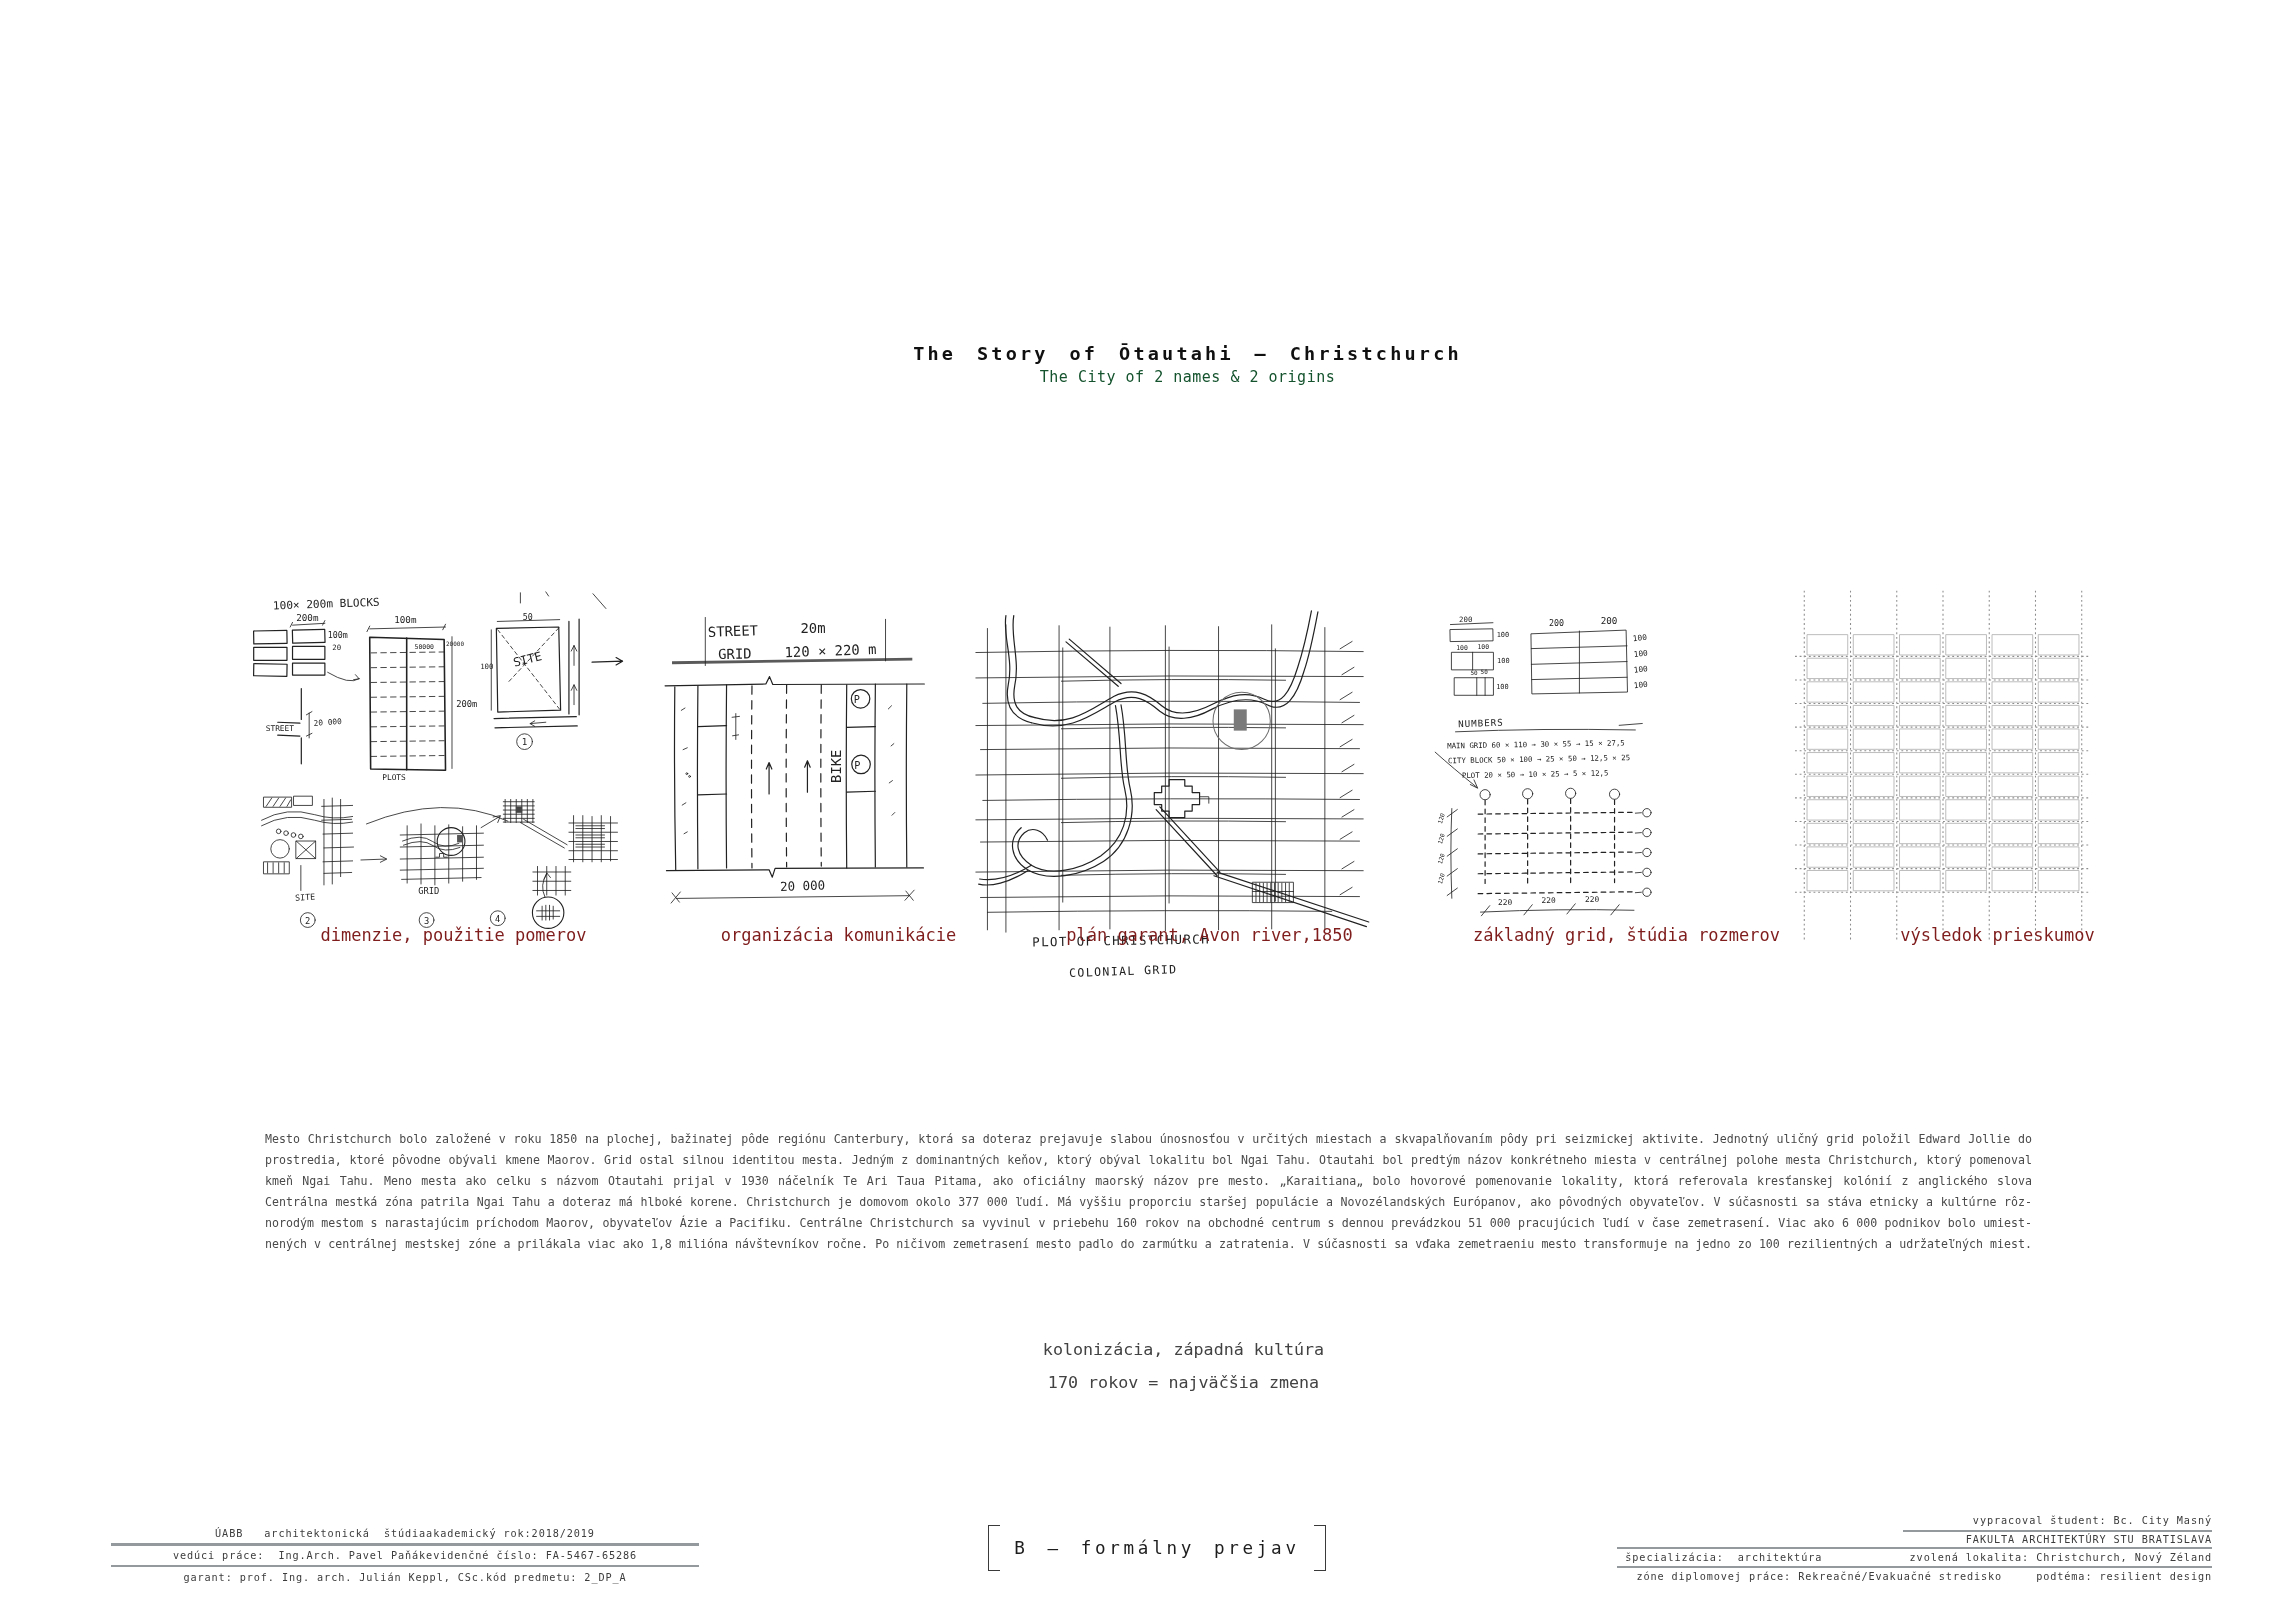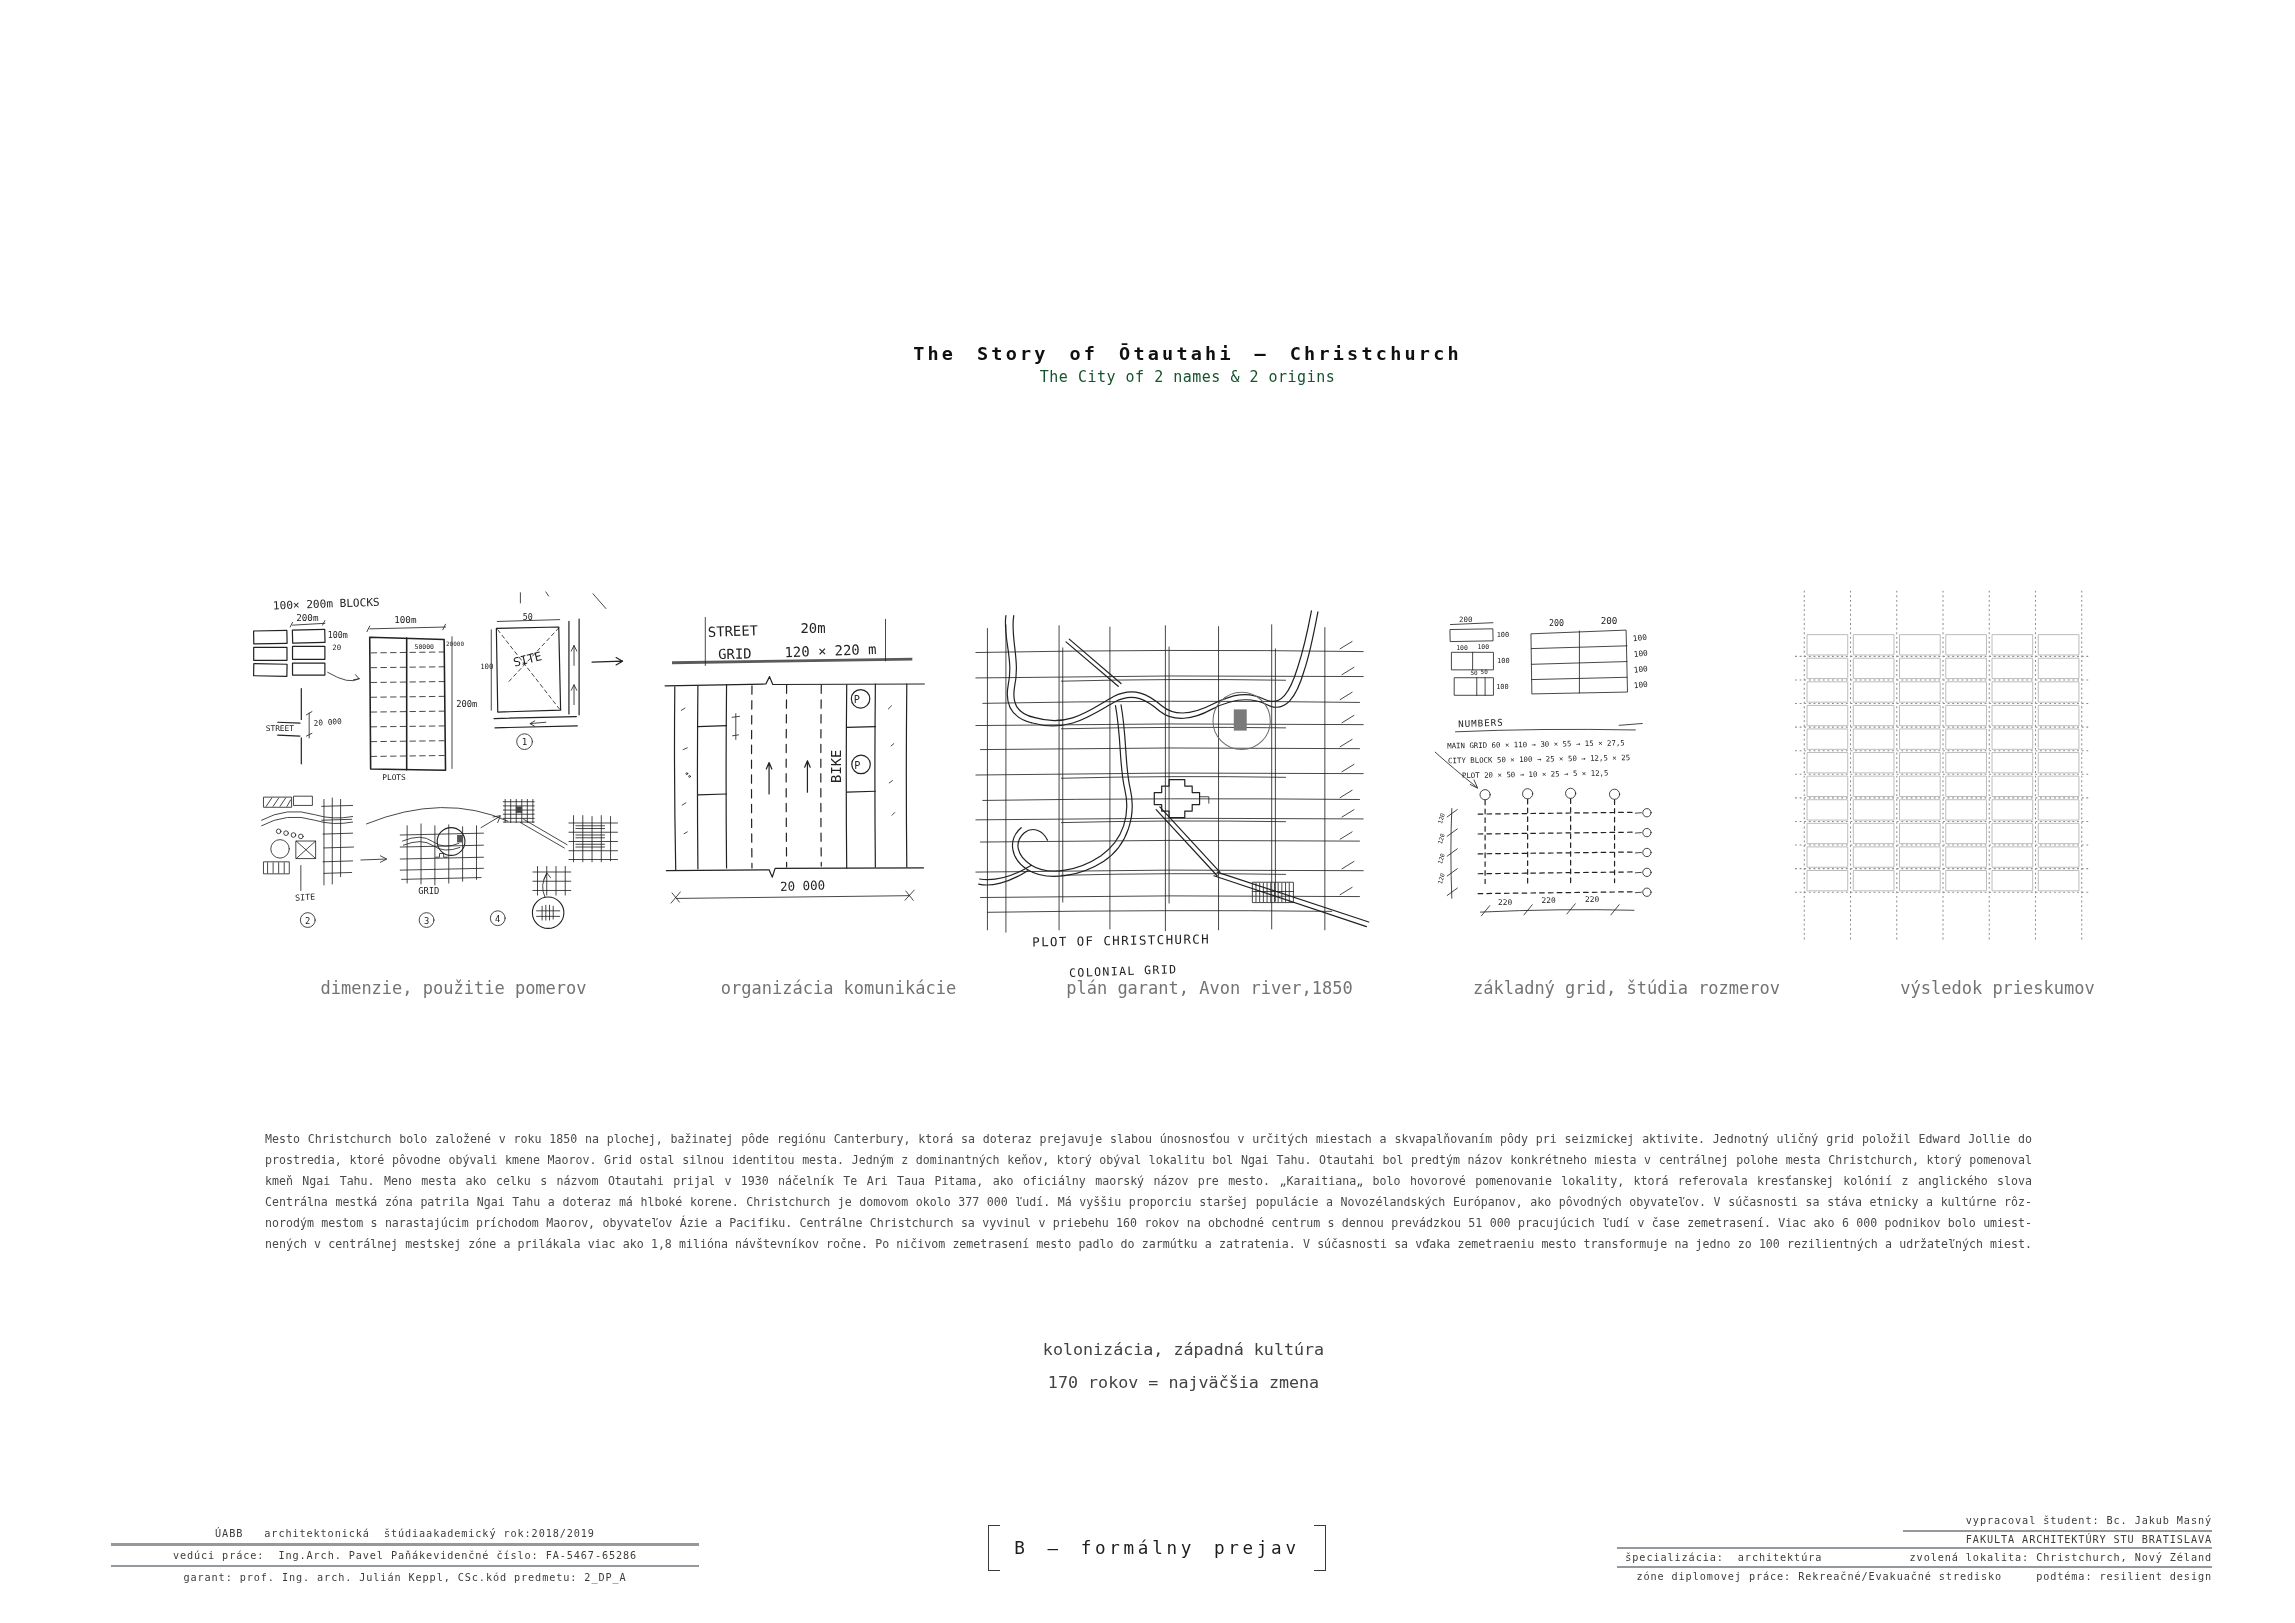--- a/index.html
+++ b/index.html
@@ -6,21 +6,21 @@
   .poster{position:relative;width:2295px;height:1623px;background:#ffffff;overflow:hidden;
           font-family:"DejaVu Sans Mono", monospace;color:#3f3f3f;}
   .abs{position:absolute;}
   .center{text-align:center;margin-left:40px;}
   .nowrap{white-space:pre;}
 
   .title{left:0;top:343px;width:2295px;font-size:18.5px;font-weight:bold;color:#101010;
          letter-spacing:3.2px;word-spacing:6.5px;line-height:22px;}
   .subtitle{left:0;top:367px;width:2295px;font-size:15px;color:#14532d;letter-spacing:0.5px;line-height:20.4px;}
 
-  .caption{top:977px;font-size:17px;color:#737373;line-height:23px;}
+  .caption{top:924px;font-size:17px;color:#7f1d1d;line-height:23px;}
 
   .para{left:265px;top:1129px;width:1767px;font-size:11.6px;color:#4a4a4a;}
   .para .pline{text-align:justify;text-align-last:justify;line-height:21px;height:21px;overflow:hidden;}
 
   .summary{left:681px;top:1333px;width:925px;font-size:16.7px;color:#424242;line-height:33px;}
 
   .ftxt{font-size:10.2px;letter-spacing:0.9px;color:#3c3c3c;white-space:pre;}
   .frule{height:2.3px;background:#93999c;}
   .footer-left{left:111px;top:1524px;width:588px;}
   .footer-left .frow{height:19.4px;display:flex;justify-content:center;align-items:center;}
@@ -365,21 +365,21 @@
   </div>
 
   <div class="abs footer-center">
     <div class="bracket open"></div>
     <div class="bracket-label">B – formálny prejav</div>
     <div class="bracket close"></div>
   </div>
 
   <div class="abs footer-right">
     <div class="r1">
-      <span class="ftxt">vypracoval študent: Bc. Jakub Masný</span>
+      <span class="ftxt">vypracoval študent: Bc. City Masný</span>
     </div>
     <div class="frule rule-part"></div>
     <div class="r2">
       <span class="ftxt">FAKULTA ARCHITEKTÚRY STU BRATISLAVA</span>
     </div>
     <div class="frule"></div>
     <div class="r34 r3">
       <span class="ftxt">špecializácia:  architektúra</span>
       <span class="ftxt">zvolená lokalita: Christchurch, Nový Zéland</span>
     </div>

